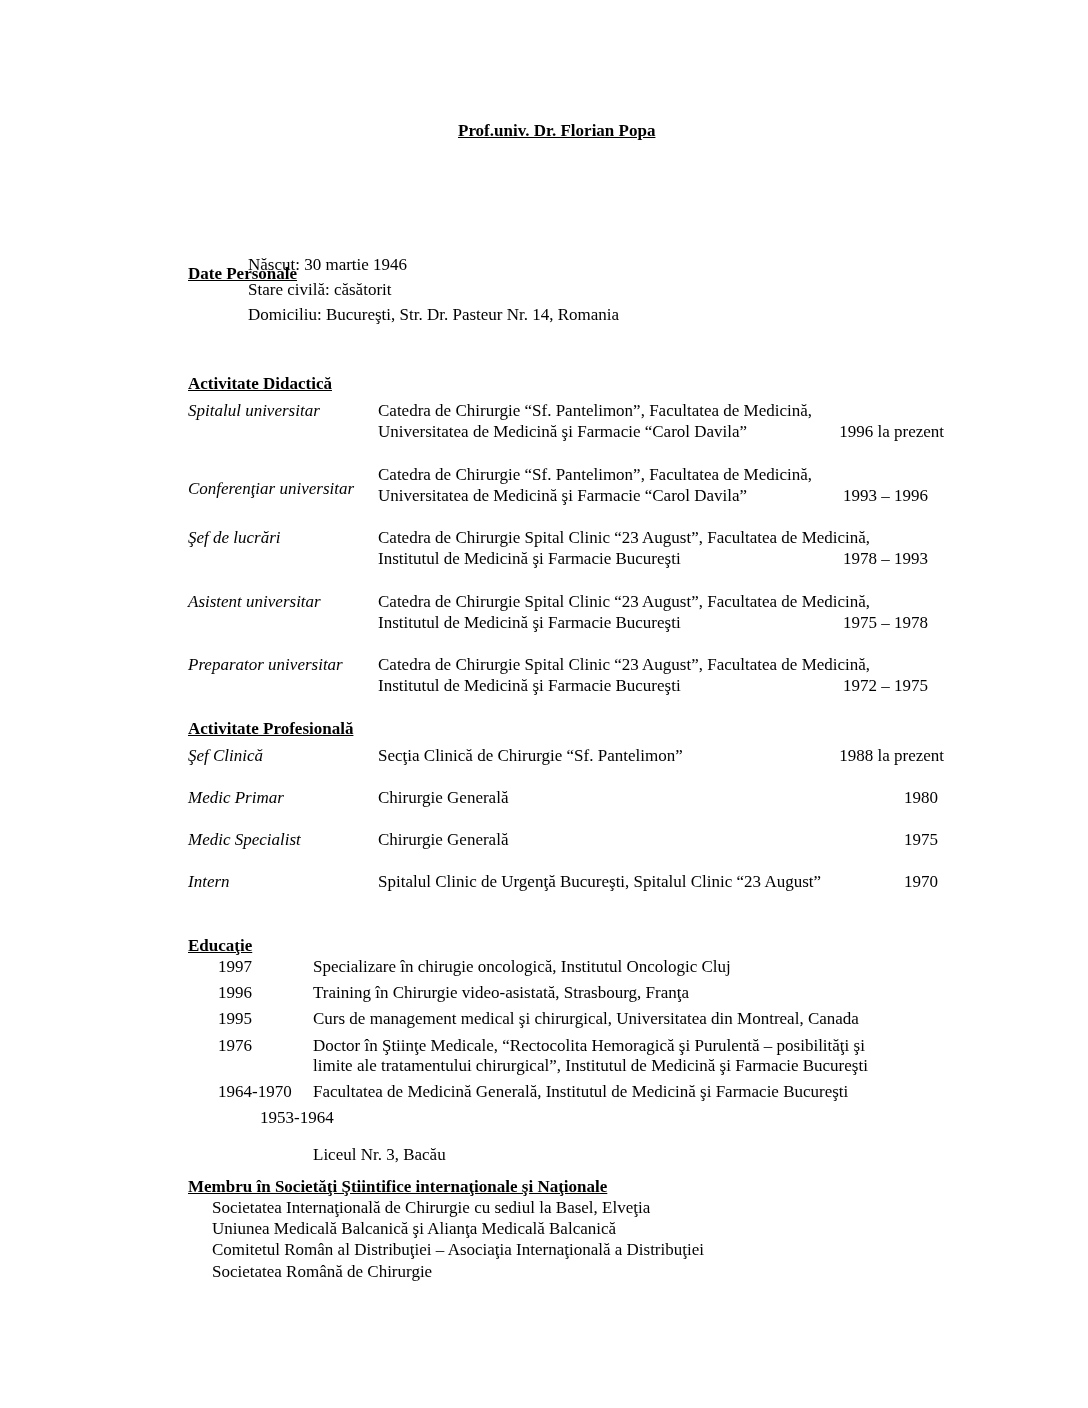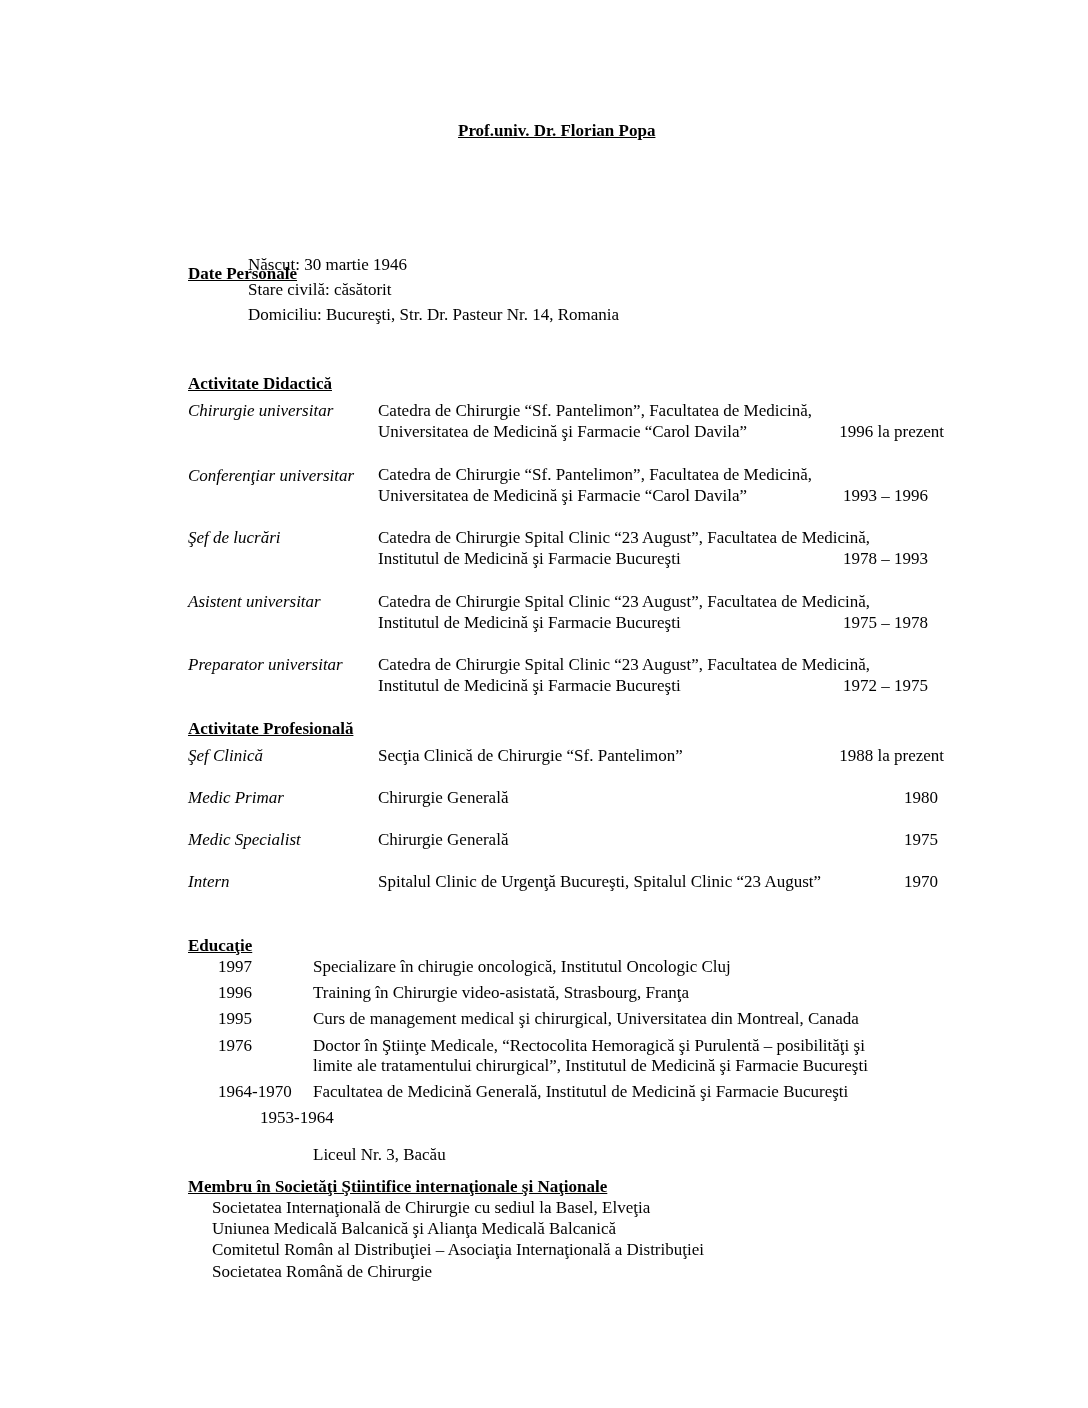--- a/index.html
+++ b/index.html
@@ -18,27 +18,27 @@
   <div class="abs title" style="left:458px;top:121px;">Prof.univ. Dr. Florian Popa</div>
 
   <div class="abs h" style="left:188px;top:228px;margin-top:36px;">Date Personale</div>
   <div class="abs" style="left:248px;top:255px;">Născut: 30 martie 1946</div>
   <div class="abs" style="left:248px;top:280px;">Stare civilă: căsătorit</div>
   <div class="abs" style="left:248px;top:305px;">Domiciliu: Bucureşti, Str. Dr. Pasteur Nr. 14, Romania</div>
 
   <div class="abs h" style="left:188px;top:374px;">Activitate Didactică</div>
 
   <div>
-    <div class="abs it" style="left:188px;top:401px;">Chirurgie universitar</div>
+    <div class="abs it" style="left:188px;top:401px;">Spitalul universitar</div>
     <div class="abs" style="left:378px;top:401px;">Catedra de Chirurgie “Sf. Pantelimon”, Facultatea de Medicină,</div>
     <div class="abs" style="left:378px;top:422px;">Universitatea de Medicină şi Farmacie “Carol Davila”</div>
     <div class="abs r" style="right:144px;top:422px;">1996 la prezent</div>
   </div>
   <div>
-    <div class="abs it" style="left:188px;top:466px;">Conferenţiar universitar</div>
+    <div class="abs it" style="left:188px;top:479px;">Conferenţiar universitar</div>
     <div class="abs" style="left:378px;top:465px;">Catedra de Chirurgie “Sf. Pantelimon”, Facultatea de Medicină,</div>
     <div class="abs" style="left:378px;top:486px;">Universitatea de Medicină şi Farmacie “Carol Davila”</div>
     <div class="abs r" style="right:160px;top:486px;">1993 – 1996</div>
   </div>
   <div>
     <div class="abs it" style="left:188px;top:528px;">Şef de lucrări</div>
     <div class="abs" style="left:378px;top:528px;">Catedra de Chirurgie Spital Clinic “23 August”, Facultatea de Medicină,</div>
     <div class="abs" style="left:378px;top:549px;">Institutul de Medicină şi Farmacie Bucureşti</div>
     <div class="abs r" style="right:160px;top:549px;">1978 – 1993</div>
   </div>

